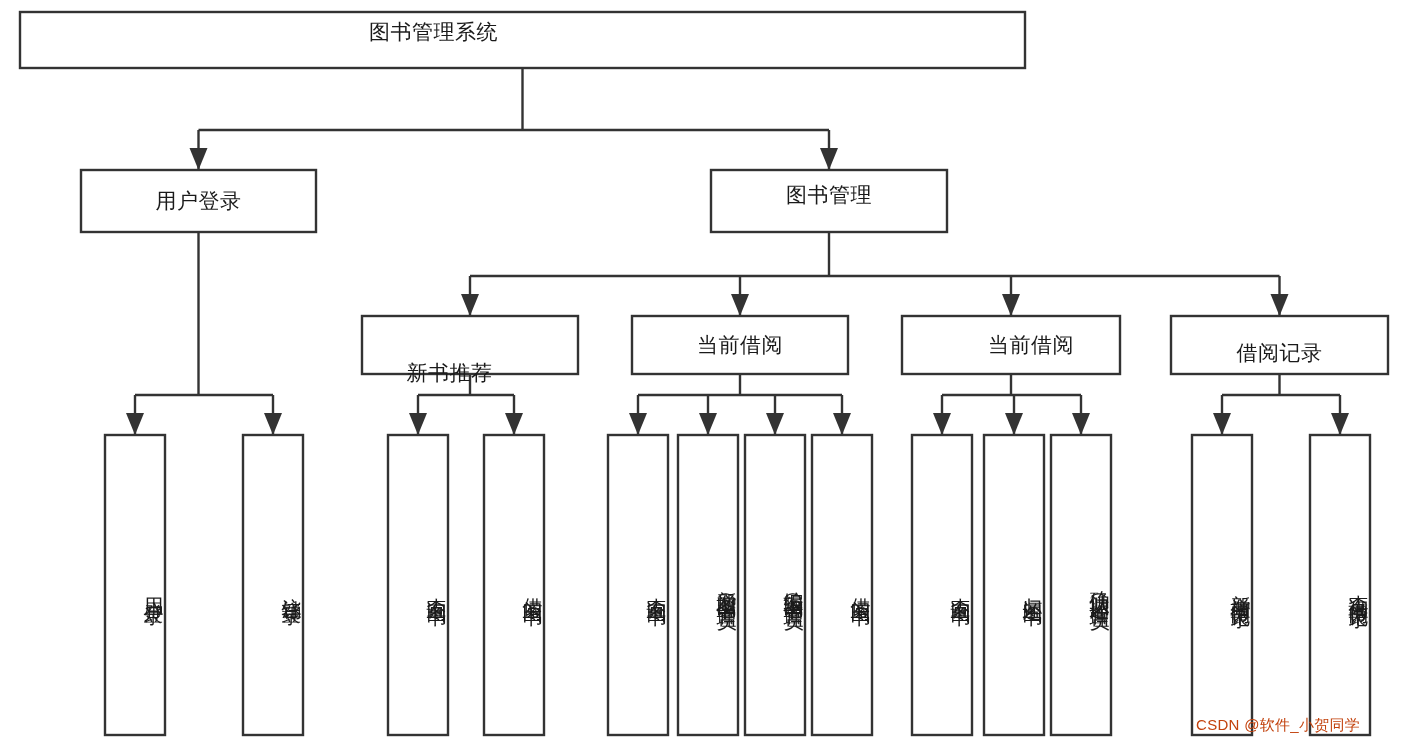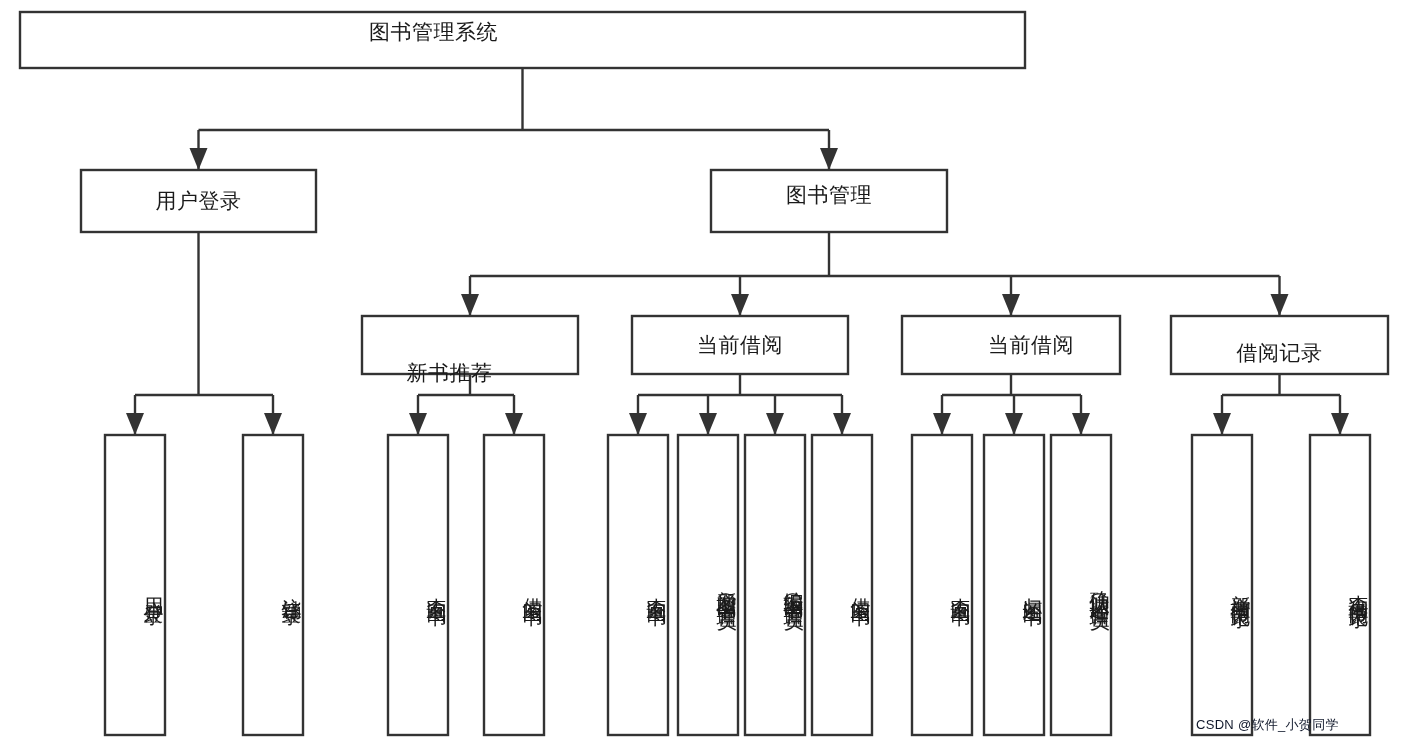--- a/index.html
+++ b/index.html
@@ -57,22 +57,22 @@
   .node-label.vertical {
     writing-mode: vertical-rl;
     text-orientation: upright;
     font-size: 20px;
     line-height: 1.18;
     letter-spacing: 3px;
     padding-top: 6px;
   }
   .watermark {
     position: absolute;
-    color: #0f172a;
-    font-size: 13px;
+    color: #c2410c;
+    font-size: 15px;
     font-family: "Liberation Sans", "DejaVu Sans", sans-serif;
     white-space: nowrap;
     letter-spacing: 0.3px;
   }
 </style>
 </head>
 <body>
 
 <div id="stage">
 

